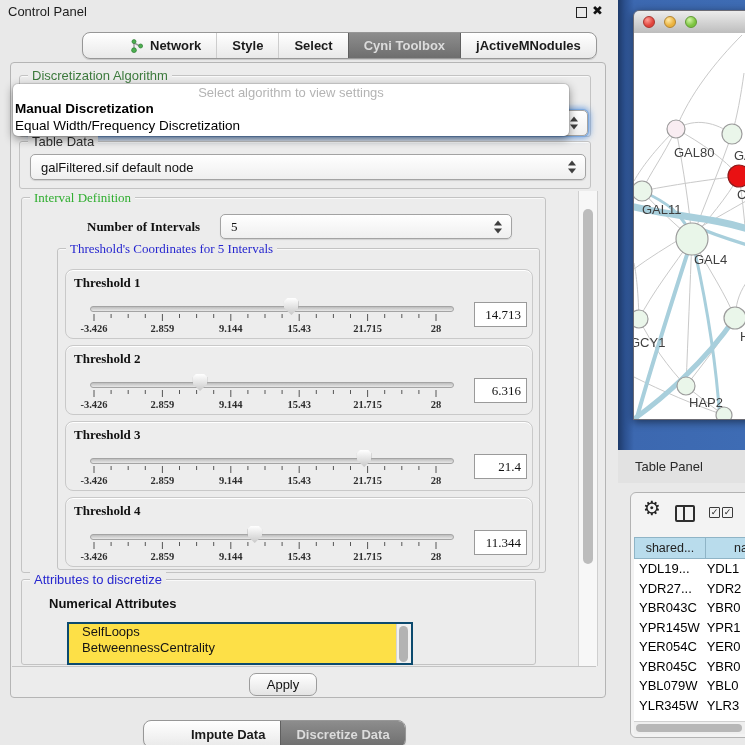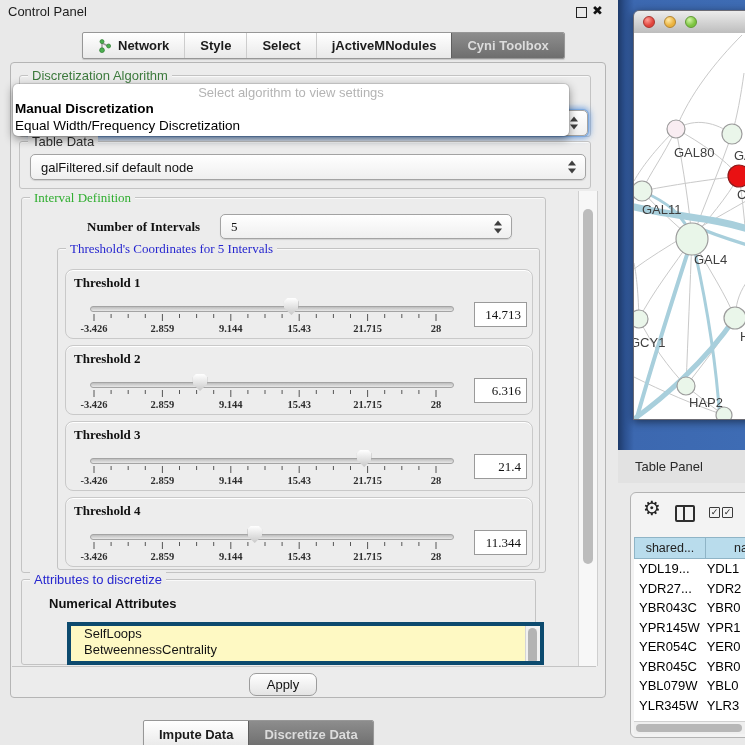--- a/index.html
+++ b/index.html
@@ -4,22 +4,22 @@
 <style>
   html,body{margin:0;padding:0;background:#d0d0d0;}
   .screen{position:relative;width:745px;height:745px;overflow:hidden;
           font-family:"Liberation Sans","DejaVu Sans",sans-serif;background:#e9e9e9;}
   
   .left{position:absolute;left:0;top:0;width:618px;height:745px;background:#e9e9e9;}
   .cp-titlebar{position:absolute;left:0;top:0;width:618px;height:24px;}
   .cp-title{position:absolute;left:8px;top:4px;font-size:13px;color:#1c1c1c;}
   .float-ic{position:absolute;left:576px;top:7px;width:9px;height:9px;border:1.5px solid #222;}
   .close-ic{position:absolute;left:592px;top:3px;font-size:13px;font-weight:bold;color:#111;}
-  .seg{position:absolute;display:flex;border:1px solid #979797;border-radius:2px;
-       background:linear-gradient(#ffffff,#e9e9e9);overflow:hidden;box-shadow:0 1px 1px rgba(0,0,0,.15);}
+  .seg{position:absolute;display:flex;border:1px solid #979797;border-radius:8px;
+       background:linear-gradient(#ffffff,#e9e9e9);overflow:hidden;box-shadow:0 1px 1px rgba(0,0,0,.15);padding-left:32px;}
   .segitem{font-size:13px;font-weight:bold;color:#1b1b1b;display:flex;align-items:center;gap:6px;
            padding:0 15px;white-space:nowrap;}
   .segitem + .segitem{border-left:1px solid #cdcdcd;}
   .segitem.selected{background:linear-gradient(#8d8d8d,#6e6e6e);color:#dcdcdc;border-left-color:#5f5f5f;}
   .segitem.selected + .segitem{border-left-color:#5f5f5f;}
   .top-seg{left:82px;top:32px;height:25px;}
   .bottom-seg{left:143px;top:720px;height:26px;}
   .mainpanel{position:absolute;left:10px;top:62px;width:596px;height:636px;background:#ececec;
              border:1px solid #b5b5b5;border-radius:4px;box-sizing:border-box;}
   .group{position:absolute;border:1px solid #c3c3c3;border-radius:3px;box-sizing:border-box;
@@ -57,22 +57,22 @@
   .ticklabels span{position:absolute;transform:translateX(-50%);font-size:10.5px;font-weight:bold;color:#2e2e2e;}
   .thumb{position:absolute;top:28px;width:15px;height:17px;transform:translateX(-50%);
          background:linear-gradient(#ffffff,#c9c9c9);
          clip-path:polygon(22% 0,78% 0,100% 20%,100% 58%,50% 100%,0 58%,0 20%);
          filter:drop-shadow(0 0 1px rgba(0,0,0,.6));}
   .valbox{position:absolute;left:408px;top:32px;width:53px;height:25px;background:#fff;
           border:1px solid #9a9a9a;box-sizing:border-box;font-size:13px;color:#111;
           text-align:right;line-height:23px;padding-right:5px;}
   .attr-group{left:10px;top:516px;width:515px;height:86px;}
   .attr-sub{position:absolute;left:27px;top:16px;font-size:13px;font-weight:bold;color:#111;}
-  .listbox{position:absolute;left:45px;top:42px;width:477px;height:43px;background:#fef9c3;
-           border:4px solid #0c4a6e;overflow:hidden;box-sizing:border-box;}
+  .listbox{position:absolute;left:45px;top:42px;width:346px;height:43px;background:#fde047;
+           border:2px solid #0c4a6e;overflow:hidden;box-sizing:border-box;}
   .litem{padding-left:13px;font-size:13px;color:#141414;height:16px;line-height:16px;}
   .lsb{position:absolute;right:0;top:0;width:14px;height:100%;background:#f1f1f1;border-left:1px solid #d5d5d5;}
   .lsb-thumb{position:absolute;left:2px;top:2px;width:9px;height:36px;border-radius:5px;background:#b3b3b3;}
   .vsb{position:absolute;left:567px;top:128px;width:20px;height:475px;background:#f7f7f7;
        border-left:1px solid #cfcfcf;border-right:1px solid #cfcfcf;box-sizing:border-box;}
   .vsb-thumb{position:absolute;left:4px;top:18px;width:10px;height:355px;border-radius:6px;background:#bcbcbc;}
   .hr-bottom{position:absolute;left:1px;top:603px;width:584px;height:1px;background:#c4c4c4;}
   .apply{position:absolute;left:238px;top:610px;width:68px;height:23px;border:1px solid #9c9c9c;
          border-radius:7px;background:linear-gradient(#ffffff,#e4e4e4);font-size:13px;color:#111;
          font-family:inherit;}
@@ -144,25 +144,25 @@
           <circle cx="10.6" cy="7" r="2" fill="#4caf50" stroke="#2e7d32" stroke-width="0.7"></circle>
         </svg>
         <span>Network</span>
       </div>
       <div class="segitem">
         <span>Style</span>
       </div>
       <div class="segitem">
         <span>Select</span>
       </div>
+      <div class="segitem selected">
+        <span>Cyni Toolbox</span>
+      </div>
       <div class="segitem">
         <span>jActiveMNodules</span>
-      </div>
-      <div class="segitem selected">
-        <span>Cyni Toolbox</span>
       </div>
     </div>
 
     <div class="mainpanel">
 
       <div class="group algo-group">
         <span class="gtitle algo">Discretization Algorithm</span>
         <div class="combo algo-combo">
           <span class="stepper">
               <i class="arr-up"></i>

